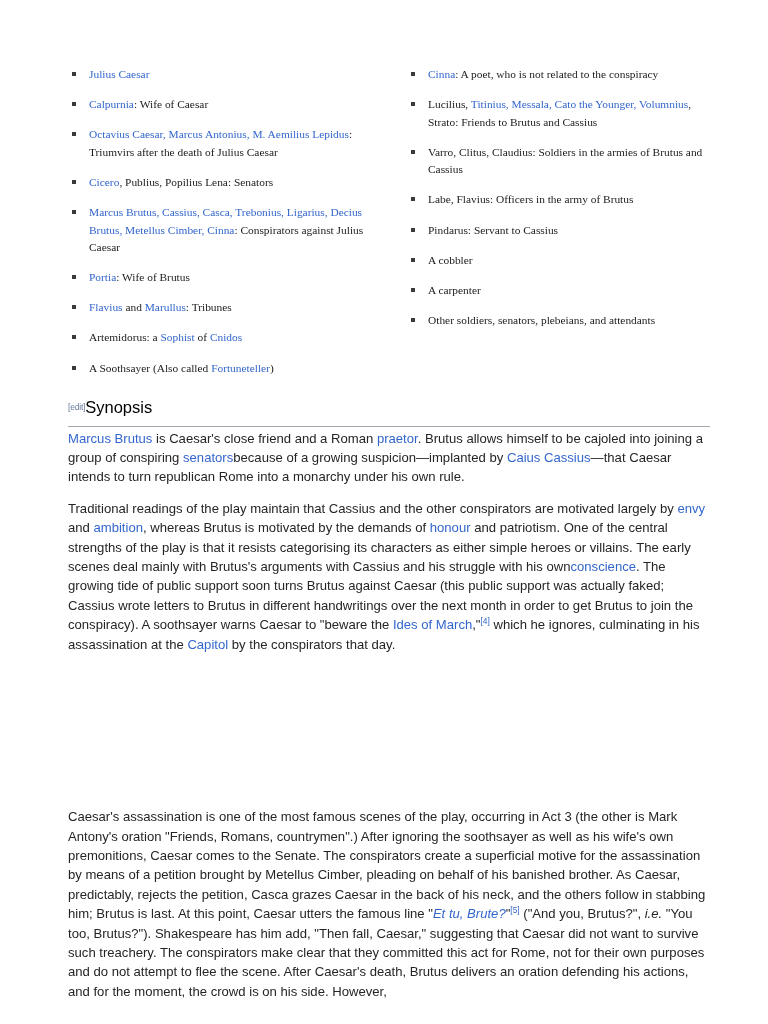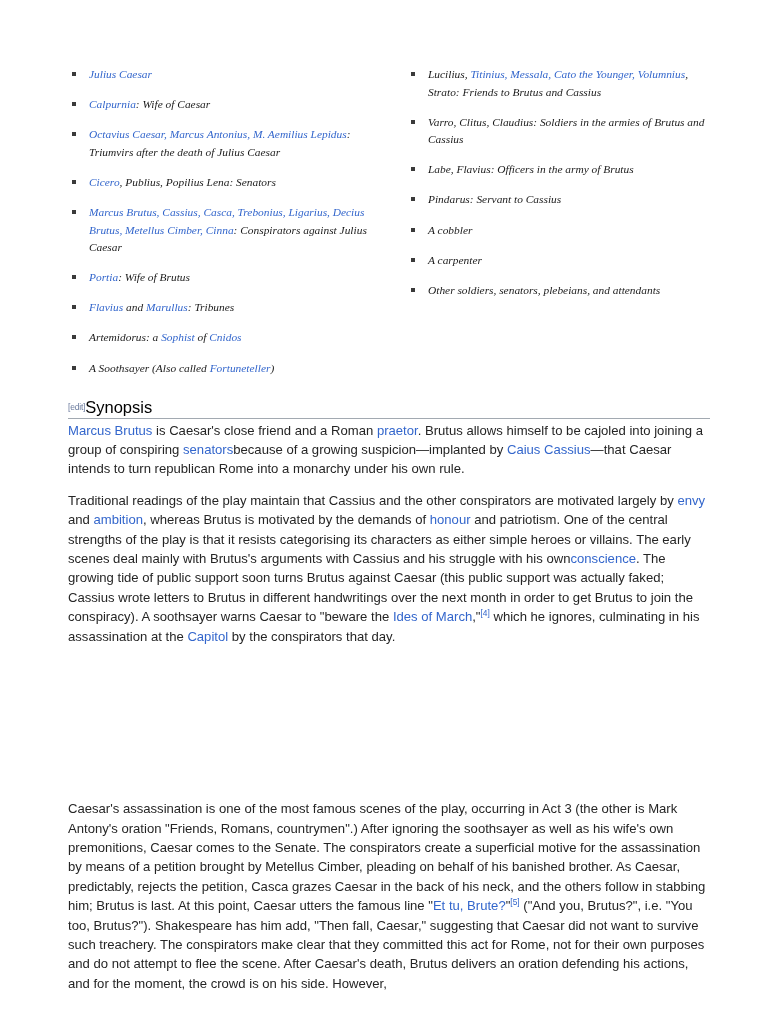--- a/index.html
+++ b/index.html
@@ -26,21 +26,20 @@
     left: 68px;
     top: 66px;
     width: 642px;
   }
 
   
   .char-lists {
     display: flex;
     width: 100%;
     column-gap: 0px;
-    font-style: italic;
   }
   .char-col {
     width: 50%;
     box-sizing: border-box;
   }
   .char-col.left { padding-right: 10px; }
   .char-col.right { padding-left: 18px; }
 
   ul.charlist {
     list-style: none;
@@ -65,21 +64,21 @@
     height: 4px;
     background: #3a3a3a;
   }
   .wlink {
     color: #3366cc;
   }
 
   
   .section-head {
     margin-top: 9px;
-    padding-bottom: 2px;
+    padding-bottom: 10px;
     border-bottom: 1px solid #a2a9b1;
     font-family: "Liberation Sans", sans-serif;
     line-height: 1;
     white-space: nowrap;
   }
   .edit-link {
     font-size: 8.5px;
     color: #6b7b9e;
     font-family: "Liberation Sans", sans-serif;
     vertical-align: 3px;
@@ -101,21 +100,21 @@
     text-align: left;
   }
   p.p1 { margin-top: 2px; }
   p.p2 { margin-top: 12px; }
   p.p3 { margin-top: 12px; }
 
   .gap-block {
     height: 141px;
   }
 
-  .ital { }
+  .ital { font-style: italic; }
   sup.ref {
     font-size: 8.4px;
     line-height: 0;
     vertical-align: super;
     color: #3366cc;
   }
 </style>
 </head>
 <body>
 
@@ -131,20 +130,21 @@
             <li><span class="wlink">Cicero</span><span>, Publius, Popilius Lena: Senators</span></li>
             <li><span class="wlink">Marcus Brutus, Cassius, Casca, Trebonius, Ligarius, Decius Brutus, Metellus Cimber, Cinna</span><span>: Conspirators against Julius Caesar</span></li>
             <li><span class="wlink">Portia</span><span>: Wife of Brutus</span></li>
             <li><span class="wlink">Flavius</span><span> and </span><span class="wlink">Marullus</span><span>: Tribunes</span></li>
             <li><span>Artemidorus: a </span><span class="wlink">Sophist</span><span> of </span><span class="wlink">Cnidos</span></li>
             <li><span>A Soothsayer (Also called </span><span class="wlink">Fortuneteller</span><span>)</span></li>
           </ul>
       </div>
       <div class="char-col right">
         <ul class="charlist">
+            <li><span class="wlink">Cinna</span><span>: A poet, who is not related to the conspiracy</span></li>
             <li><span>Lucilius, </span><span class="wlink">Titinius, Messala, Cato the Younger, Volumnius</span><span>, Strato: Friends to Brutus and Cassius</span></li>
             <li><span>Varro, Clitus, Claudius: Soldiers in the armies of Brutus and Cassius</span></li>
             <li><span>Labe, Flavius: Officers in the army of Brutus</span></li>
             <li><span>Pindarus: Servant to Cassius</span></li>
             <li><span>A cobbler</span></li>
             <li><span>A carpenter</span></li>
             <li><span>Other soldiers, senators, plebeians, and attendants</span></li>
           </ul>
       </div>
     </div>

